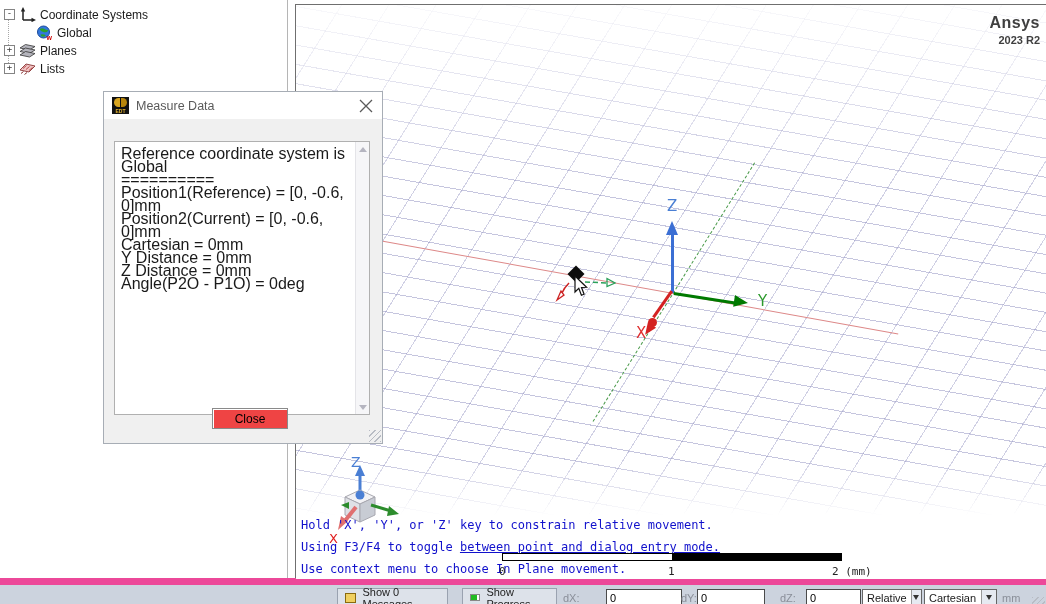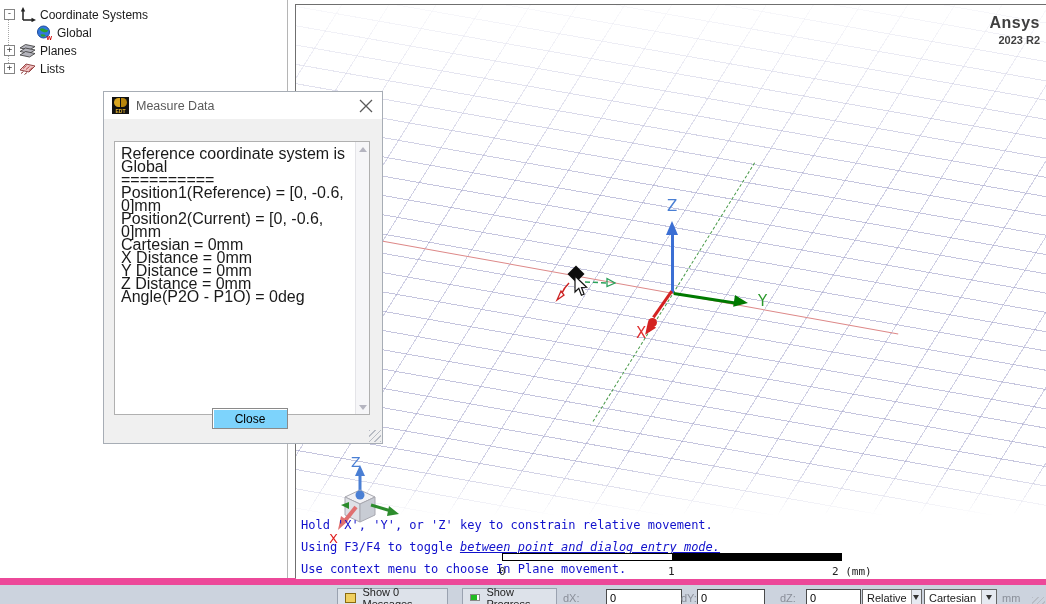--- a/index.html
+++ b/index.html
@@ -46,21 +46,21 @@
   #dlg-icon .edt{position:absolute;left:0;right:0;bottom:0;font-size:5px;color:#e0b030;text-align:center;
                  font-family:"Liberation Sans",sans-serif;font-weight:bold;}
   #dlg-close{position:absolute;right:8px;top:6px;width:16px;height:16px;}
   #dlg-text{position:absolute;left:10px;top:37px;width:254px;height:272px;background:#fff;
             border:1px solid #b0b0b0;font-size:16px;line-height:13px;margin-top:12px;}
   #dlg-text .pad{position:absolute;left:6px;top:5px;right:16px;}
   #dlg-scroll{position:absolute;right:0;top:0;width:13px;height:100%;background:#f6f6f8;border-left:1px solid #e4e4e8;}
   .sc-arr{position:absolute;left:0;width:13px;height:14px;display:flex;align-items:center;justify-content:center;}
   .tri-up{width:0;height:0;border-left:4px solid transparent;border-right:4px solid transparent;border-bottom:5px solid #b5b5c0;}
   .tri-dn{width:0;height:0;border-left:4px solid transparent;border-right:4px solid transparent;border-top:5px solid #b5b5c0;}
-  #dlg-close-btn{position:absolute;left:108px;top:316px;width:76px;height:21px;background:#7dd3fc;
+  #dlg-close-btn{position:absolute;left:108px;top:316px;width:76px;height:21px;background:#ef4444;
                  border:1px solid #8a8a8a;box-shadow:inset 1px 1px 0 #fff;font-size:12px;
                  font-family:"Liberation Sans",sans-serif;}
   .grip{position:absolute;right:1px;bottom:1px;width:12px;height:12px;
         background:repeating-linear-gradient(135deg,#b8bcc4 0 1px,transparent 1px 4px);}
 
   
   #statusbar{left:0;top:578px;width:1046px;height:26px;background:#ccd3de;border-top:7px solid #ec4899;}
   .sb-btn{position:absolute;top:3px;height:19px;background:#dde2ea;border:1px solid #9aa2b0;
           display:flex;align-items:center;font-size:11px;color:#222;padding:0 7px;box-sizing:border-box;}
   .sb-label{position:absolute;top:7px;font-size:11px;color:#8a8f99;}
@@ -178,21 +178,21 @@
       <circle cx="47" cy="42" r="4.5" fill="#4a7fd4"></circle>
       <polygon points="28,52 36,49 36,56" fill="#2c8c2c"></polygon>
       <line x1="58" y1="52" x2="78" y2="58" stroke="#2c8c2c" stroke-width="3"></line>
       <polygon points="86,61 76,53 74,63" fill="#2c8c2c"></polygon>
       <line x1="43" y1="54" x2="31" y2="69" stroke="#e07070" stroke-width="4"></line>
       <polygon points="25,77 35,68 28,63" fill="#e07070"></polygon>
       <text x="16" y="90" font-size="13" fill="#e02020" font-family="DejaVu Sans,sans-serif">X</text>
     </svg>
 
     <div class="hint-line" style="top:513px;"><span>Hold 'X', 'Y', or 'Z' key to constrain relative movement.</span><span style="text-decoration:underline;"></span></div>
-    <div class="hint-line" style="top:535px;"><span>Using F3/F4 to toggle </span><span style="text-decoration:underline;font-style:italic;">between point and dialog entry mode.</span></div>
+    <div class="hint-line" style="top:535px;"><span>Using F3/F4 to toggle </span><span style="text-decoration:underline;">between point and dialog entry mode.</span></div>
     <div class="hint-line" style="top:557px;"><span>Use context menu to choose In Plane movement.</span><span style="text-decoration:underline;"></span></div>
 
     <div class="abs" style="left:206px;top:548px;width:169px;height:6px;background:#fff;border:1px solid #000;z-index:3;"></div>
     <div class="abs" style="left:376px;top:548px;width:170px;height:8px;background:#000;z-index:3;"></div>
     <div class="tick" style="left:203px;top:560px;">0</div>
     <div class="tick" style="left:372px;top:560px;">1</div>
     <div class="tick" style="left:536px;top:560px;">2 (mm)</div>
 
     <div id="brand" class="abs">
       <div class="b1">Ansys</div>
@@ -214,21 +214,20 @@
           </svg>
       </span>
     </div>
     <div id="dlg-text">
       <div class="pad">
         <div>Reference coordinate system is Global</div>
         <div>==========</div>
         <div>Position1(Reference) = [0, -0.6, 0]mm</div>
         <div>Position2(Current) = [0, -0.6, 0]mm</div>
         <div>Cartesian = 0mm</div>
-        <div>X Distance = 0mm</div>
         <div>Y Distance = 0mm</div>
         <div>Z Distance = 0mm</div>
         <div>Angle(P2O - P1O) = 0deg</div>
       </div>
       <div id="dlg-scroll">
         <span class="sc-arr" style="top:0;">
             <span class="tri-up"></span>
           </span>
         <span class="sc-arr" style="bottom:0;">
             <span class="tri-dn"></span>

